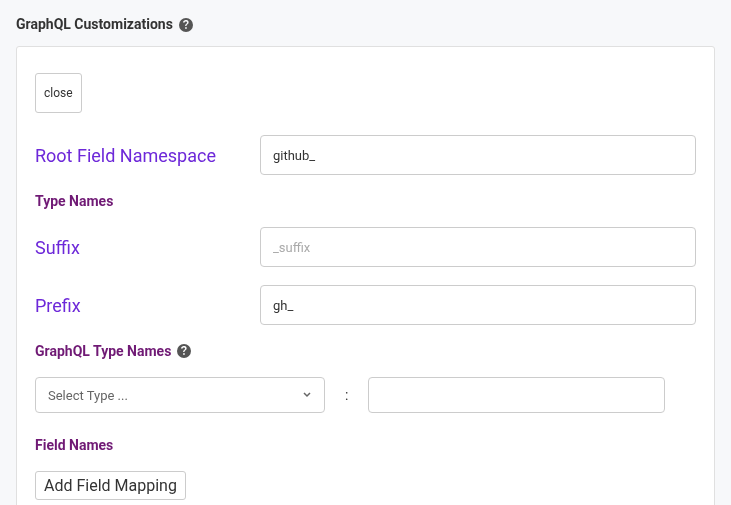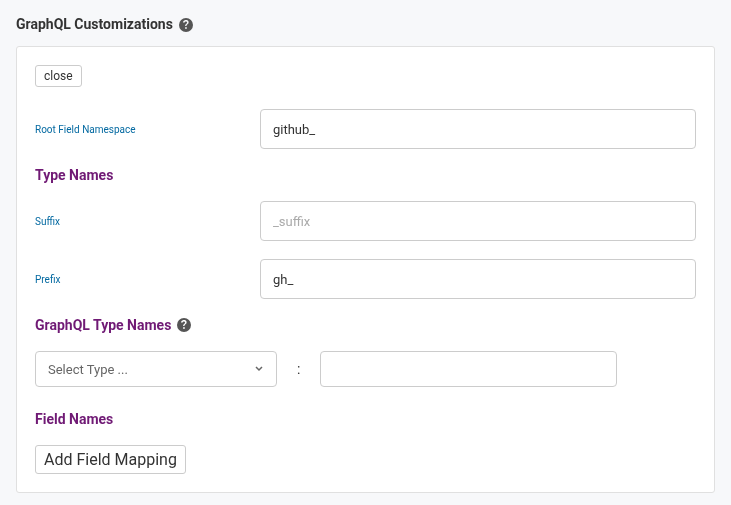--- a/index.html
+++ b/index.html
@@ -25,38 +25,39 @@
       margin-bottom: 14px;
     }
     .panel {
       background: #fff;
       border: 1px solid #e0e0e0;
       border-radius: 3px;
       padding: 18px;
     }
     .close-btn {
       font-size: 12px;
-      padding: 3px 8px;
+      padding: 12px 8px;
       border: 1px solid #ccc;
       border-radius: 3px;
       background: #fff;
       cursor: pointer;
       color: #333;
       margin-bottom: 22px;
       font-family: inherit;
+      margin-top: 8px;
     }
     .form-row {
       display: flex;
       align-items: center;
       margin-bottom: 18px;
     }
     .form-label {
       width: 225px;
-      font-size: 10px;
-      color: #0369a1;
+      font-size: 18px;
+      color: #6d28d9;
     }
     .form-input {
       flex: 1;
       height: 40px;
       padding: 6px 12px;
       border: 1px solid #ccc;
       border-radius: 4px;
       font-size: 13px;
       color: #333;
       font-family: inherit;
@@ -75,21 +76,21 @@
       gap: 6px;
     }
     .rename-row {
       display: flex;
       align-items: center;
       gap: 20px;
       margin-bottom: 24px;
     }
     .select-wrapper {
       position: relative;
-      width: 242px;
+      width: 290px;
     }
     .select-input {
       width: 100%;
       height: 36px;
       padding: 6px 30px 6px 12px;
       border: 1px solid #ccc;
       border-radius: 4px;
       font-size: 13px;
       color: #666;
       background: #fff;

